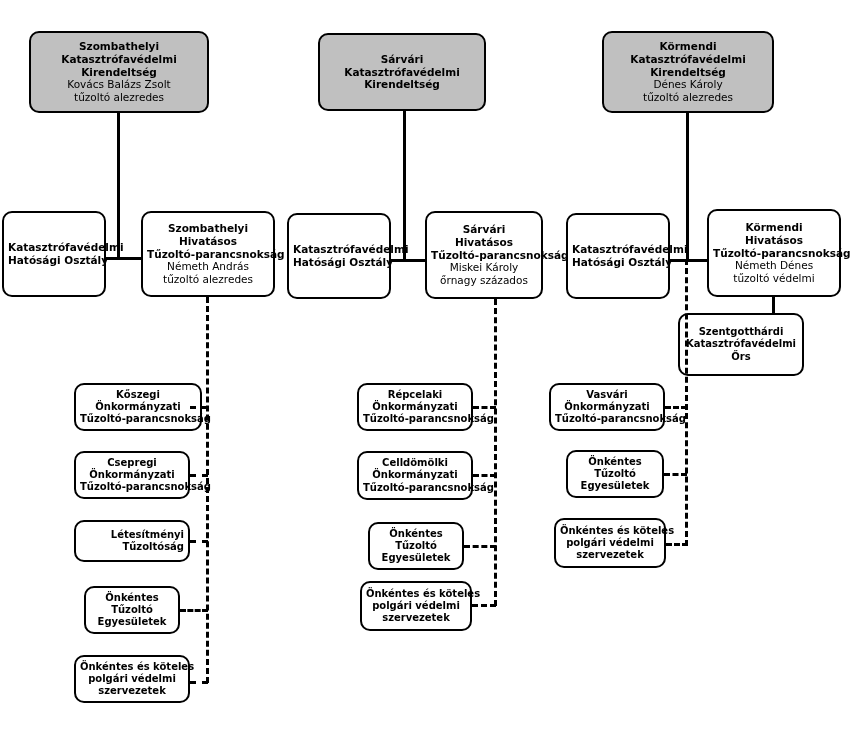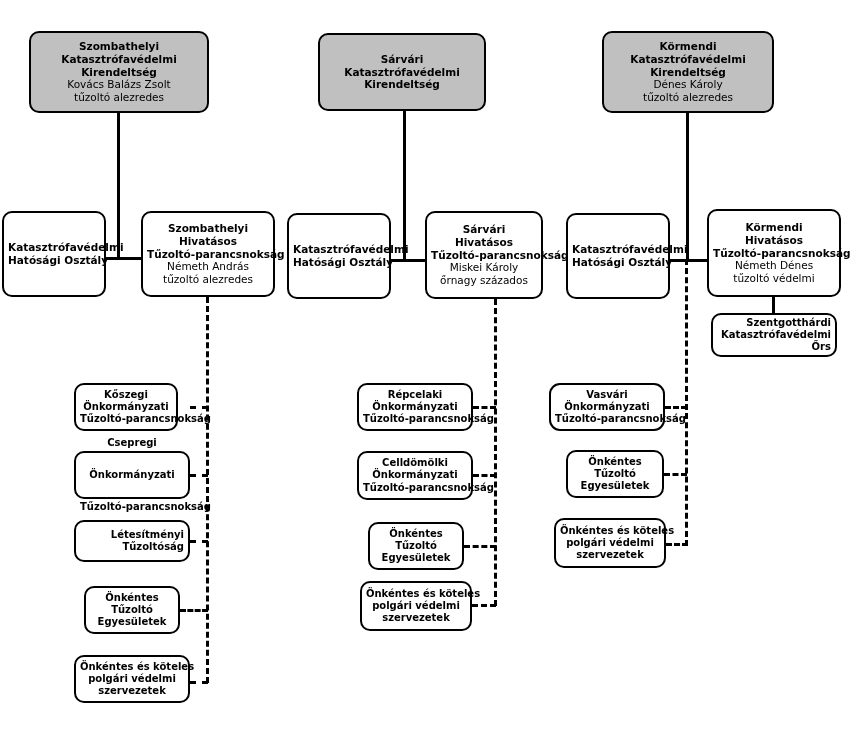--- a/index.html
+++ b/index.html
@@ -90,28 +90,28 @@
   <div class="node fs-mid" style="left:141px; top:211px; width:134px; height:86px;">
     <span class="ln bold">Szombathelyi</span>
     <span class="ln bold">Hivatásos</span>
     <span class="ln bold">Tűzoltó-parancsnokság</span>
     <span class="ln">Németh András</span>
     <span class="ln">tűzoltó alezredes</span>
   </div>
 
   <div class="conn v-dash" style="left:206px; top:297px; height:386px;"></div>
 
-  <div class="node fs-leaf" style="left:74px; top:383px; width:104px; height:48px;">
+  <div class="node fs-leaf" style="left:74px; top:383px; width:128px; height:48px;">
     <span class="ln bold">Kőszegi</span>
     <span class="ln bold">Önkormányzati</span>
     <span class="ln bold">Tűzoltó-parancsnokság</span>
   </div>
   <div class="conn h-dash" style="left:190px; top:406px; width:18px;"></div>
 
-  <div class="node fs-leaf" style="left:74px; top:451px; width:116px; height:48px;gap:20px;">
+  <div class="node fs-leaf" style="left:74px; top:451px; width:116px; height:48px;">
     <span class="ln bold">Csepregi</span>
     <span class="ln bold">Önkormányzati</span>
     <span class="ln bold">Tűzoltó-parancsnokság</span>
   </div>
   <div class="conn h-dash" style="left:190px; top:474px; width:18px;"></div>
 
   <div class="node fs-leaf" style="left:74px; top:520px; width:116px; height:42px;text-align:right;">
     <span class="ln bold">Létesítményi</span>
     <span class="ln bold">Tűzoltóság</span>
   </div>
@@ -200,29 +200,29 @@
   <div class="node fs-mid" style="left:707px; top:209px; width:134px; height:88px;">
     <span class="ln bold">Körmendi</span>
     <span class="ln bold">Hivatásos</span>
     <span class="ln bold">Tűzoltó-parancsnokság</span>
     <span class="ln">Németh Dénes</span>
     <span class="ln">tűzoltó védelmi</span>
   </div>
 
   <div class="conn v-solid" style="left:772px; top:297px; height:17px;"></div>
 
-  <div class="node fs-leaf" style="left:711px; top:313px; width:126px; height:44px;text-align:right;">
+  <div class="node fs-leaf" style="left:678px; top:313px; width:126px; height:63px;">
     <span class="ln bold">Szentgotthárdi</span>
     <span class="ln bold">Katasztrófavédelmi</span>
     <span class="ln bold">Őrs</span>
   </div>
 
   <div class="conn v-dash" style="left:685px; top:259px; height:287px;"></div>
 
-  <div class="node fs-leaf" style="left:549px; top:383px; width:116px; height:48px;border-radius:11px;">
+  <div class="node fs-leaf" style="left:549px; top:383px; width:116px; height:48px;">
     <span class="ln bold">Vasvári</span>
     <span class="ln bold">Önkormányzati</span>
     <span class="ln bold">Tűzoltó-parancsnokság</span>
   </div>
   <div class="conn h-dash" style="left:665px; top:406px; width:22px;"></div>
 
   <div class="node fs-leaf" style="left:566px; top:450px; width:98px; height:48px;">
     <span class="ln bold">Önkéntes</span>
     <span class="ln bold">Tűzoltó</span>
     <span class="ln bold">Egyesületek</span>

